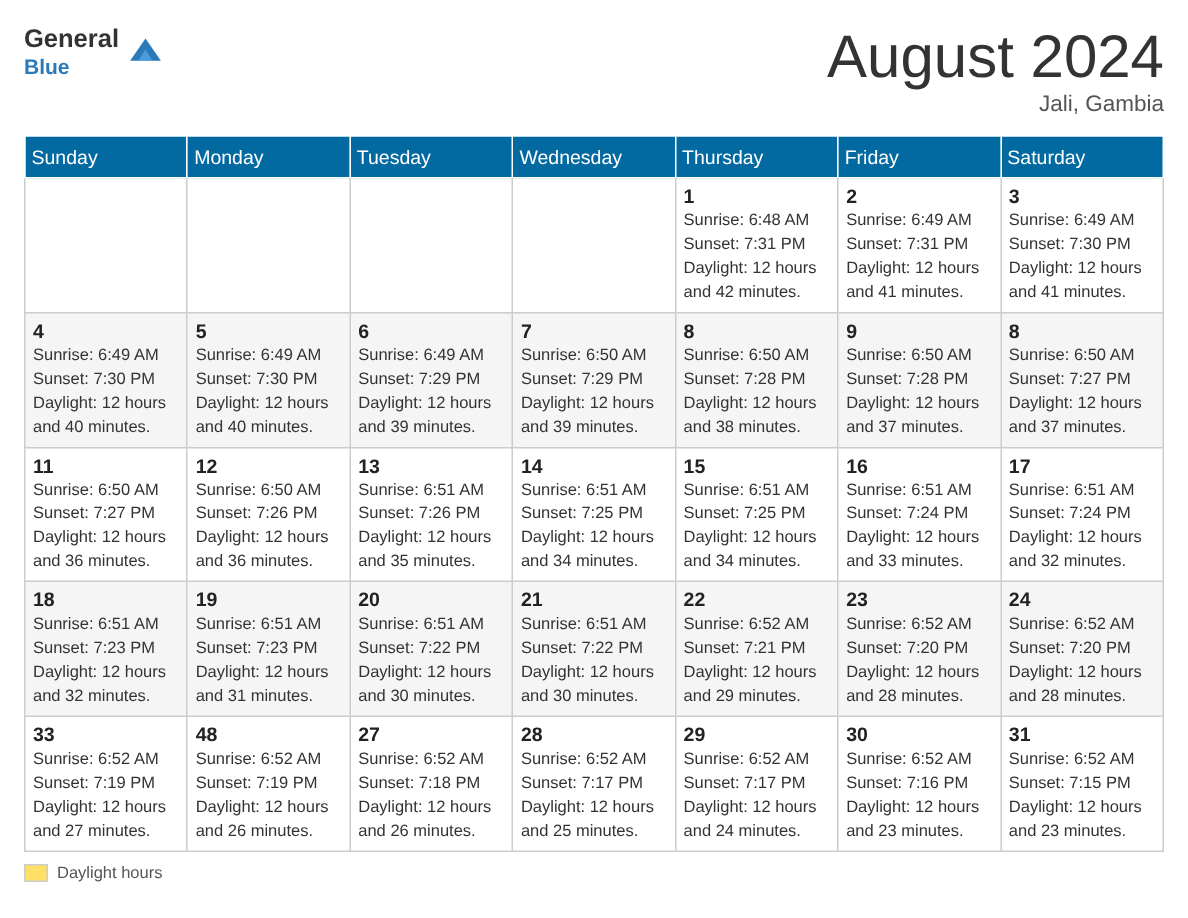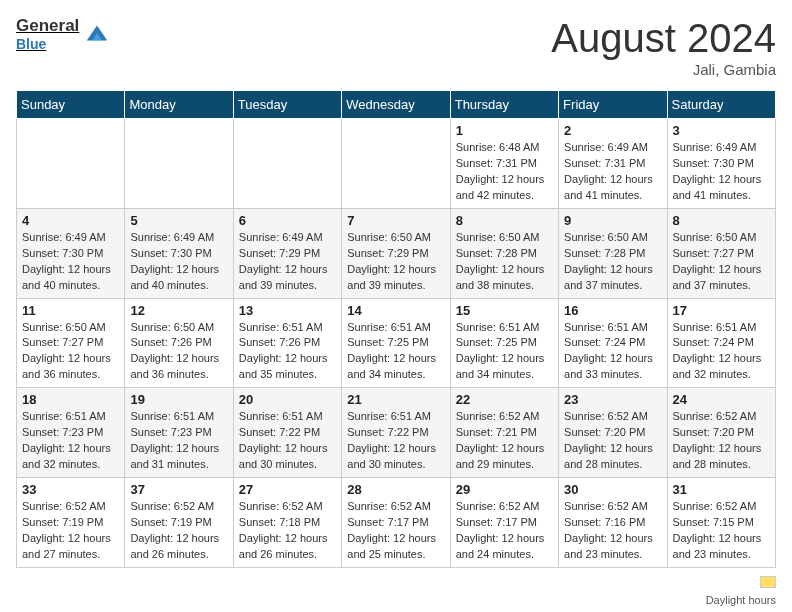--- a/index.html
+++ b/index.html
@@ -12,21 +12,20 @@
     }
     .header {
       display: flex;
       justify-content: space-between;
       align-items: flex-start;
       margin-bottom: 12px;
     }
     .logo {
       display: flex;
       align-items: center;
-      text-decoration: underline;
     }
     .logo-icon {
       width: 28px;
       height: 28px;
       margin-left: 2px;
     }
     .title-block {
       text-align: right;
     }
     .month-year {
@@ -37,21 +36,21 @@
     .location {
       font-size: 15px;
       color: #555;
     }
     .calendar {
       width: 100%;
       border-collapse: collapse;
       font-size: 11px;
     }
     .calendar th {
-      background-color: #0c4a6e;
+      background-color: #0369a1;
       color: #fff;
       padding: 6px 4px;
       text-align: left;
       font-weight: normal;
       font-size: 13px;
       border: 1px solid #fff;
     }
     .calendar td {
       border: 1px solid #ccc;
       vertical-align: top;
@@ -75,23 +74,22 @@
     .day-info {
       color: #333;
       line-height: 1.45;
       font-size: 11px;
     }
     .footer-note {
       margin-top: 8px;
       font-size: 11px;
       color: #555;
       display: flex;
-      align-items: flex-end;
+      align-items: flex-start;
       gap: 6px;
-      flex-direction: column;
     }
     .footer-note .swatch {
       width: 16px;
       height: 12px;
       background: #ffe066;
       border: 1px solid #ccc;
       display: inline-block;
     }
   </style>
 </head>
@@ -288,21 +286,21 @@
         </td>
       </tr>
       <tr>
         <td>
           <div class="day-number">33</div>
           <div class="day-info" style="white-space: pre-line;">Sunrise: 6:52 AM
 Sunset: 7:19 PM
 Daylight: 12 hours and 27 minutes.</div>
         </td>
         <td>
-          <div class="day-number">37</div>
+          <div class="day-number">48</div>
           <div class="day-info" style="white-space: pre-line;">Sunrise: 6:52 AM
 Sunset: 7:19 PM
 Daylight: 12 hours and 26 minutes.</div>
         </td>
         <td>
           <div class="day-number">27</div>
           <div class="day-info" style="white-space: pre-line;">Sunrise: 6:52 AM
 Sunset: 7:18 PM
 Daylight: 12 hours and 26 minutes.</div>
         </td>

